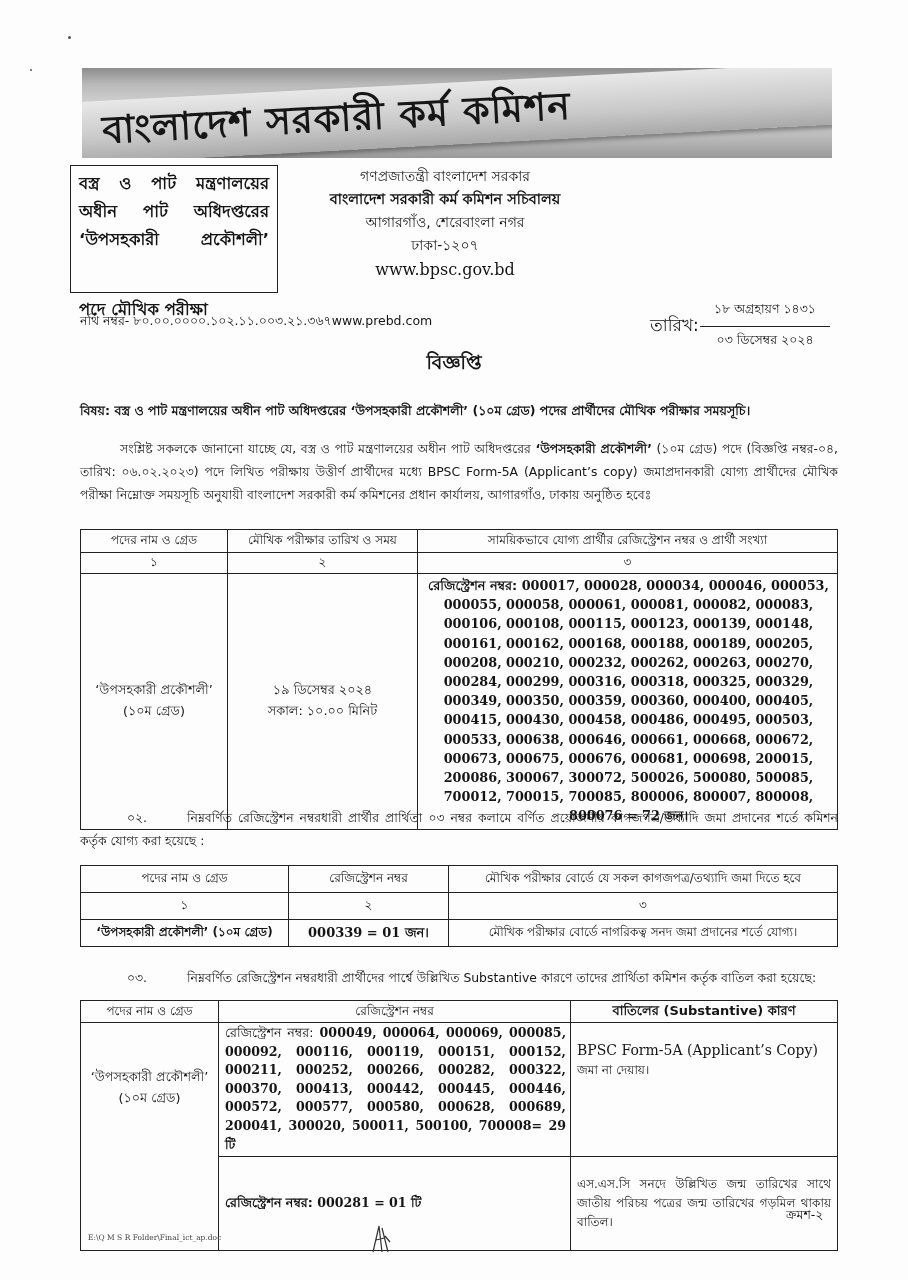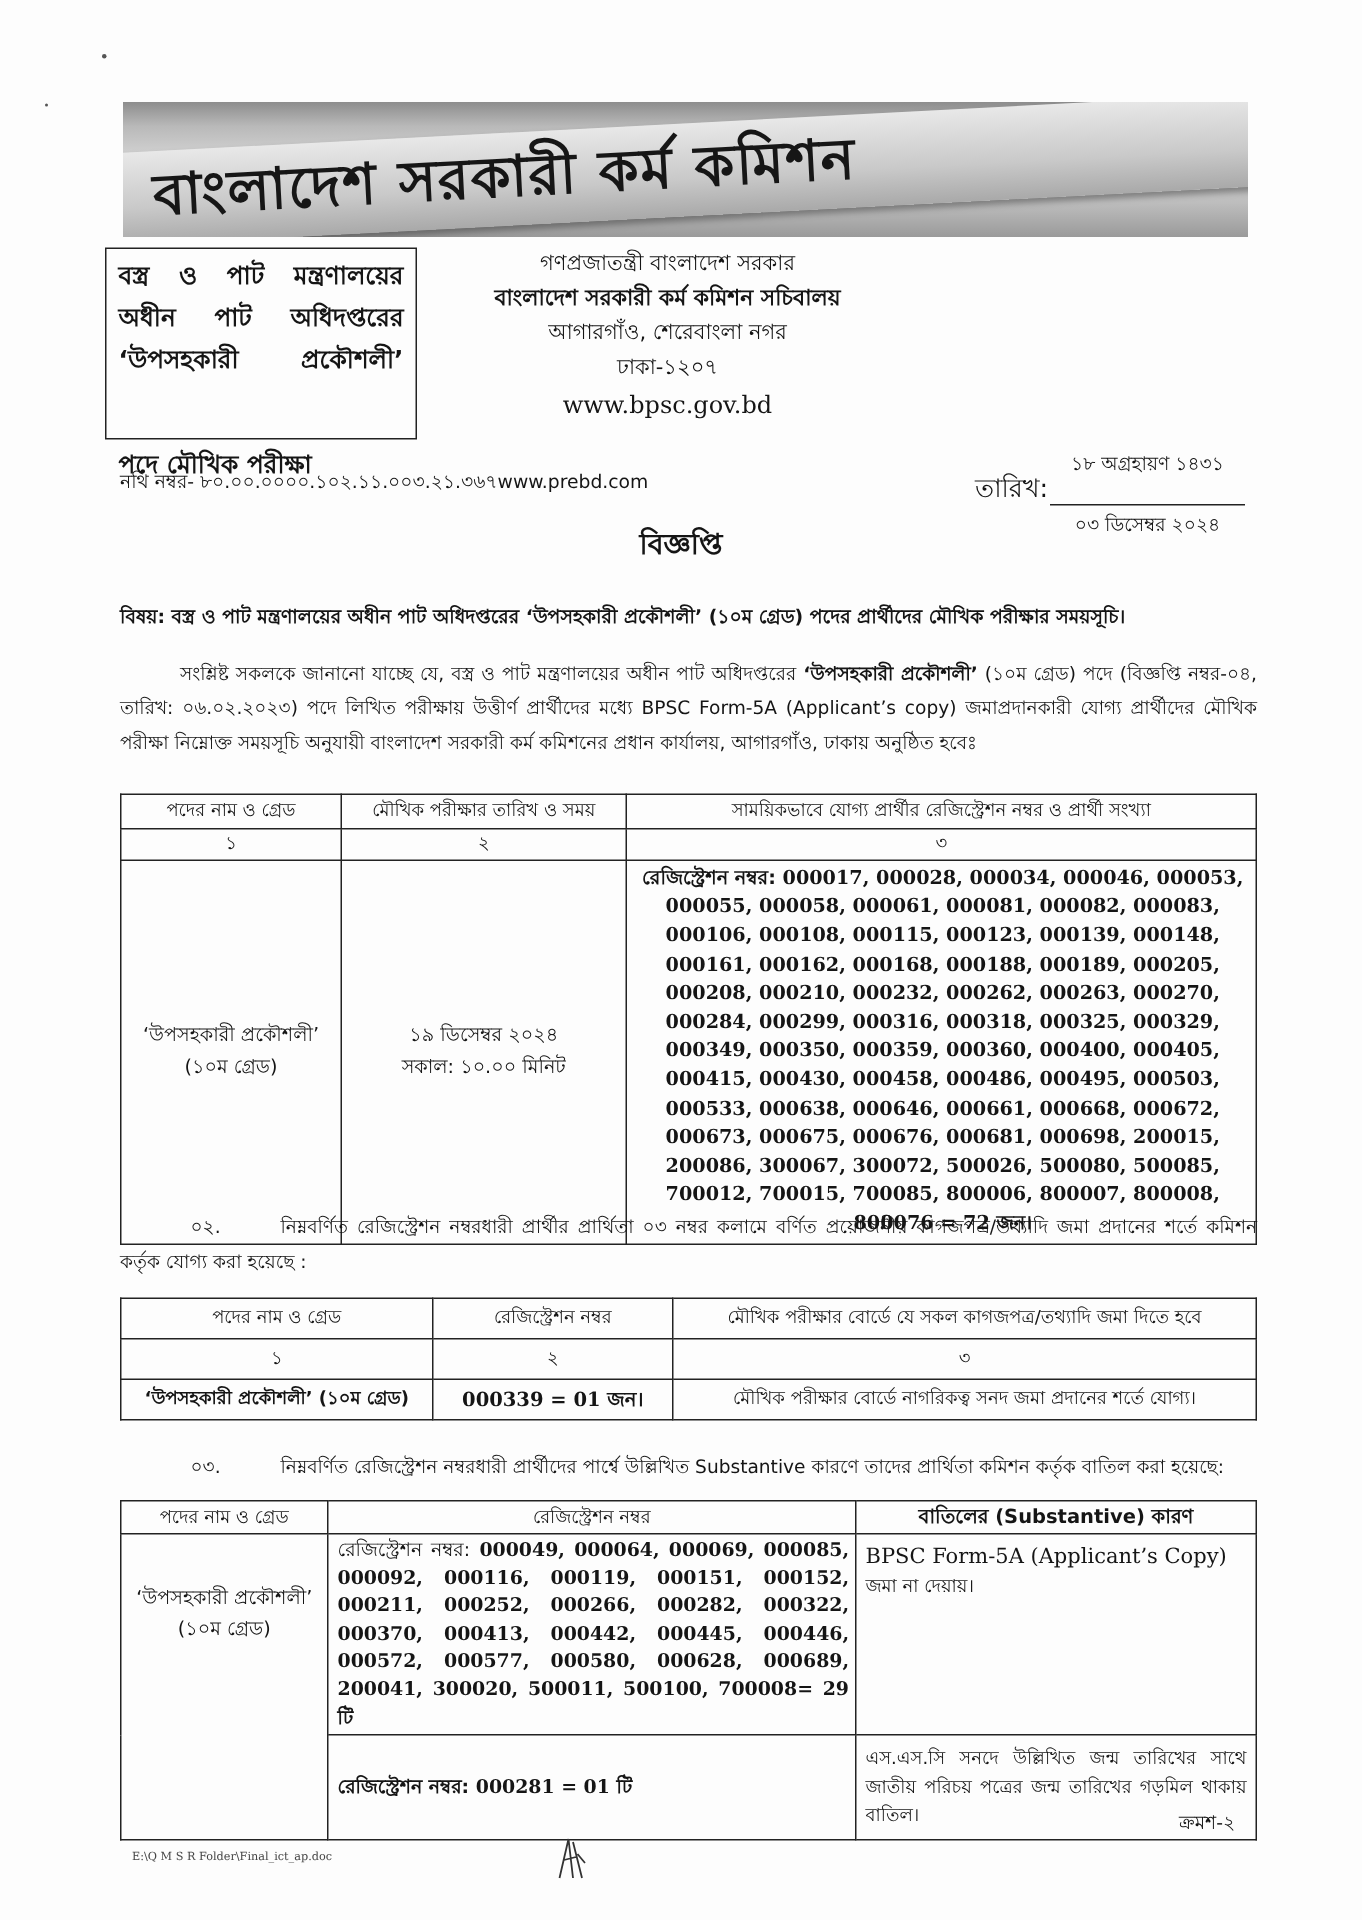--- a/index.html
+++ b/index.html
@@ -26,21 +26,21 @@
   #office { left:300px; top:165px; width:290px; text-align:center; font-family:"DejaVu Sans", sans-serif; }
   #office .l1 { font-size:14px; line-height:23px; }
   #office .l2 { font-size:14.5px; font-weight:bold; line-height:23px; }
   #office .l3 { font-size:14px; line-height:23px; }
   #office .l4 { font-size:14px; line-height:23px; }
   #office .l5 { font-family:"DejaVu Serif", serif; font-size:16px; line-height:26px; }
   
   #memo { left:80px; top:312px; font-family:"DejaVu Sans", sans-serif; font-size:12.5px; }
   #date-label { left:650px; top:312px; font-family:"DejaVu Sans", sans-serif; font-size:17px; }
   #date-frac { left:700px; top:300px; width:130px; text-align:center; font-family:"DejaVu Sans", sans-serif; font-size:12.5px; }
-  #date-frac .top { border-bottom:1px solid #222; padding-bottom:16px; }
+  #date-frac .top { border-bottom:1px solid #222; padding-bottom:6px; }
   #date-frac .bot { padding-top:4px;text-align:center; }
   #title { left:0; width:908px; top:348px; text-align:center; font-family:"DejaVu Sans", sans-serif; font-size:19px; font-weight:bold; }
   #subject { left:80px; top:402px; width:760px; font-family:"DejaVu Sans", sans-serif; font-size:12.6px; font-weight:bold; white-space:nowrap; }
   .para { font-family:"DejaVu Sans", sans-serif; font-size:12.4px; line-height:23px; text-align:justify; }
   #para1 { left:80px; top:437px; width:758px; text-indent:40px; }
   
   table { border-collapse:collapse; position:absolute; font-family:"DejaVu Sans", sans-serif; }
   td, th { border:1px solid #222; padding:0; }
   #t1 { left:80px; top:529px; width:758px; }
   #t1 .h td { height:22px; font-size:12px; text-align:center; }
@@ -54,21 +54,21 @@
   #t2 { left:80px; top:865px; width:758px; }
   #t2 td { font-size:12px; text-align:center; height:26px; }
   #t2 .c2 { font-family:"DejaVu Serif", serif; font-weight:bold; font-size:13px; }
   #t2 .c1b { font-weight:bold; }
   #para3 { left:80px; top:966px; width:758px; }
   #t3 { left:80px; top:1000px; width:758px; }
   #t3 td { font-size:12px; }
   #t3 .h td { height:20px; text-align:center; }
   #t3 .regs { font-family:"DejaVu Serif", serif; font-weight:bold; font-size:12.6px; line-height:18.6px;
               padding:1px 4px 2px 6px; text-align:justify; vertical-align:top; }
-  #t3 .reason { padding:6px 6px; vertical-align:top; font-size:12px; line-height:19px; text-align:justify; }
+  #t3 .reason { padding:18px 6px; vertical-align:top; font-size:12px; line-height:19px; text-align:justify; }
   #t3 .reason .en { font-family:"DejaVu Serif", serif; font-size:14px; }
   #t3 .name { text-align:center; vertical-align:middle; font-size:12.8px; }
   #cont { left:786px; top:1206px; font-family:"DejaVu Sans", sans-serif; font-size:12.5px; }
   #footer-path { left:88px; top:1233px; font-family:"DejaVu Serif", serif; font-size:7.5px; color:#444; }
   #signature { left:370px; top:1222px; font-size:20px; color:#333; }
   .speck { position:absolute; width:3px; height:3px; background:#555; border-radius:50%; }
 </style>
 </head>
 <body>
 

